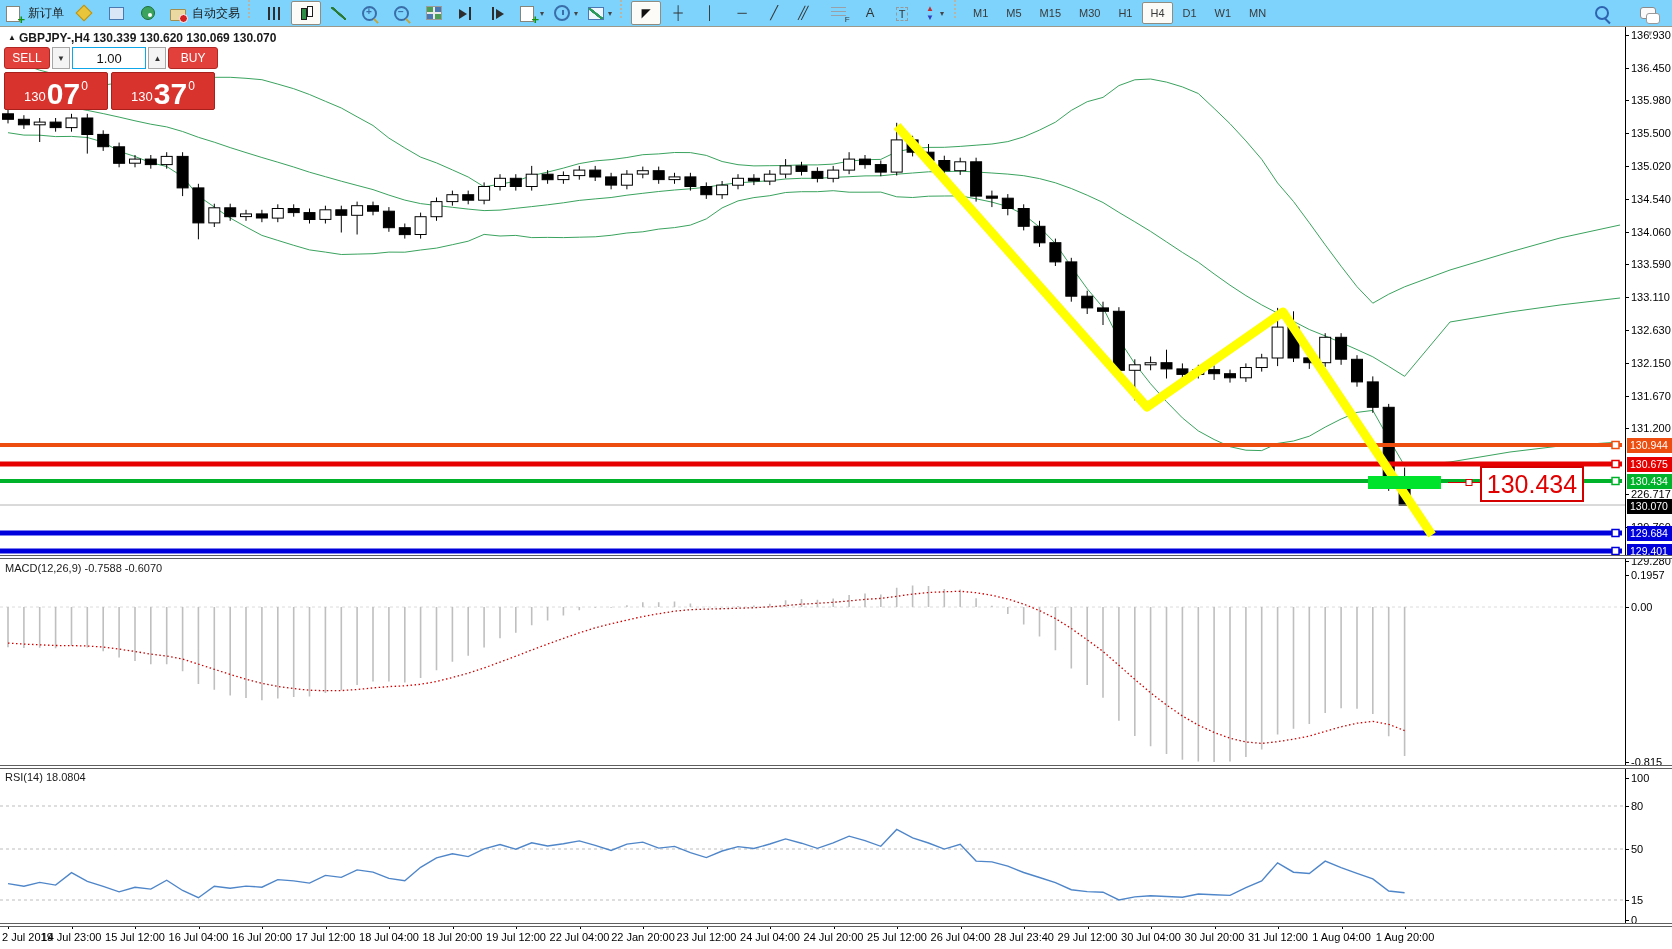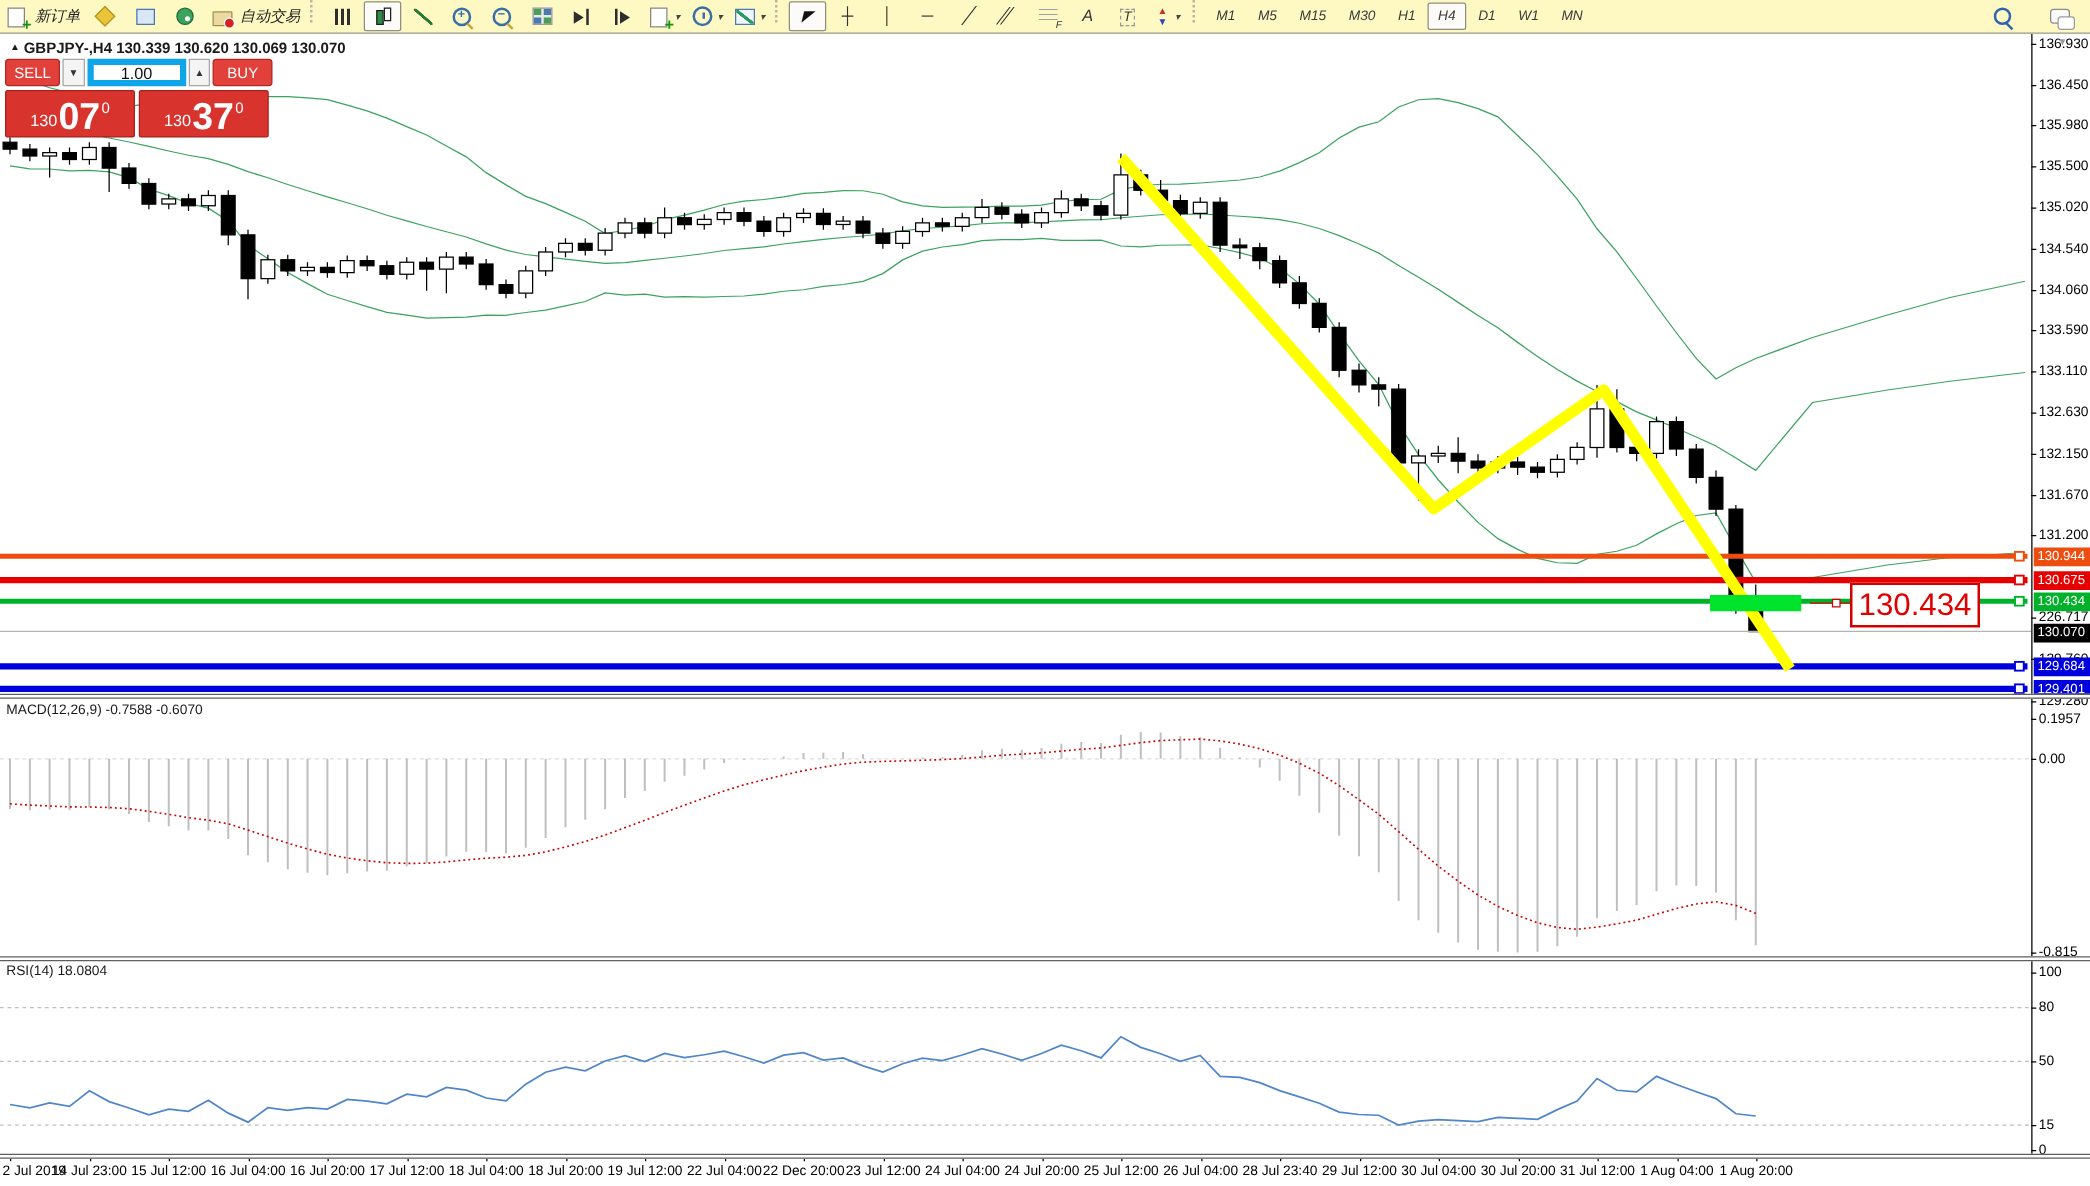--- a/index.html
+++ b/index.html
@@ -1,18 +1,18 @@
 <!DOCTYPE html>
 <html><head>
 <meta charset="utf-8">
 <style>
   html,body{margin:0;padding:0;background:#fff;font-family:"Liberation Sans",sans-serif;}
   .app{position:relative;width:1672px;height:949px;overflow:hidden;background:#fff;}
   
-  .toolbar{position:absolute;left:0;top:0;width:1672px;height:26px;background:#fef9c3;border-bottom:1px solid #9b988c;display:flex;z-index:5;font-style:italic;}
+  .toolbar{position:absolute;left:0;top:0;width:1672px;height:26px;background:#7dd3fc;border-bottom:1px solid #9b988c;display:flex;z-index:5;}
   .grip{width:5px;height:18px;margin:0 3px 0 4px;border-left:2px dotted #b9b5a6;}
   .tb-group{display:flex;align-items:center;height:26px;}
   .tb-btn{height:22px;min-width:24px;display:flex;align-items:center;justify-content:center;margin:0 1px;border:1px solid transparent;border-radius:2px;font-size:11px;color:#2f2f2f;cursor:default;padding:0 2px;}
   .tb-btn.pressed{background:#fcfbf7;border:1px solid #8f8d82;box-shadow:inset 1px 1px 0 #fff;}
   .tb-label{font-size:12px;color:#1c1c1c;margin-left:4px;white-space:nowrap;}
   .caret{font-size:8px;color:#444;margin-left:2px;}
   .tf-btn{height:20px;padding:0 7px;display:flex;align-items:center;font-size:11px;color:#3a3a3a;border:1px solid transparent;border-radius:2px;margin:0 1px;}
   .tf-btn.pressed{background:#fcfbf7;border:1px solid #8f8d82;}
   .tb-right{position:absolute;right:8px;top:0;height:26px;display:flex;align-items:center;gap:14px;}
   
@@ -69,21 +69,21 @@
   .plab{position:absolute;left:1627px;width:45px;height:15px;color:#fff;font-size:10.5px;line-height:15px;padding-left:3px;white-space:nowrap;}
   .tlab{position:absolute;top:931px;font-size:11px;color:#000;white-space:nowrap;transform:translateX(-50%);}
   .tlab.first{transform:none;}
   
   .trade{position:absolute;left:4px;top:47px;width:214px;z-index:6;}
   .trow{display:flex;height:22px;gap:2px;}
   .tbtn{background:#e2403a;border:1px solid #b02724;color:#fff;font-size:12px;display:flex;align-items:center;justify-content:center;border-radius:3px;}
   .tbtn.sell{width:46px;}
   .tbtn.buy{width:50px;}
   .spin{width:17px;background:#f4f4f4;border:1px solid #a7a7a7;color:#333;font-size:8px;display:flex;align-items:center;justify-content:center;}
-  .vol{width:76px;background:#fff;border:5px solid #0ea5e9;font-size:13px;color:#111;display:flex;align-items:center;justify-content:center;}
+  .vol{width:76px;background:#fff;border:1px solid #0ea5e9;font-size:13px;color:#111;display:flex;align-items:center;justify-content:center;}
   .tiles{display:flex;gap:3px;margin-top:3px;}
   .tile{width:102px;height:34px;background:#d8332d;border:1px solid #a8201c;color:#fff;display:flex;align-items:flex-end;justify-content:center;padding-bottom:2px;border-radius:2px;}
   .tile .sm{font-size:13px;margin:0 1px 3px 0;}
   .tile .big{font-size:30px;font-weight:bold;line-height:26px;}
   .tile .sup{font-size:12px;margin:0 0 14px 1px;}
   
   .callout{position:absolute;left:1480px;top:466px;width:100px;height:32px;background:#fff;border:2px solid #d40000;color:#e00000;font-size:25px;display:flex;align-items:center;justify-content:center;z-index:4;}
 </style>
 </head>
 <body>
@@ -437,21 +437,21 @@
       <div class="tlab" style="left:325.5px;">17 Jul 12:00</div>
       <div class="tkm" style="left:389px;top:925px;width:1px;height:4px;"></div>
       <div class="tlab" style="left:389px;">18 Jul 04:00</div>
       <div class="tkm" style="left:452.5px;top:925px;width:1px;height:4px;"></div>
       <div class="tlab" style="left:452.5px;">18 Jul 20:00</div>
       <div class="tkm" style="left:516px;top:925px;width:1px;height:4px;"></div>
       <div class="tlab" style="left:516px;">19 Jul 12:00</div>
       <div class="tkm" style="left:579.5px;top:925px;width:1px;height:4px;"></div>
       <div class="tlab" style="left:579.5px;">22 Jul 04:00</div>
       <div class="tkm" style="left:643px;top:925px;width:1px;height:4px;"></div>
-      <div class="tlab" style="left:643px;">22 Dec 20:00</div>
+      <div class="tlab" style="left:643px;">22 Jan 20:00</div>
       <div class="tkm" style="left:706.5px;top:925px;width:1px;height:4px;"></div>
       <div class="tlab" style="left:706.5px;">23 Jul 12:00</div>
       <div class="tkm" style="left:770px;top:925px;width:1px;height:4px;"></div>
       <div class="tlab" style="left:770px;">24 Jul 04:00</div>
       <div class="tkm" style="left:833.5px;top:925px;width:1px;height:4px;"></div>
       <div class="tlab" style="left:833.5px;">24 Jul 20:00</div>
       <div class="tkm" style="left:897px;top:925px;width:1px;height:4px;"></div>
       <div class="tlab" style="left:897px;">25 Jul 12:00</div>
       <div class="tkm" style="left:960.5px;top:925px;width:1px;height:4px;"></div>
       <div class="tlab" style="left:960.5px;">26 Jul 04:00</div>

